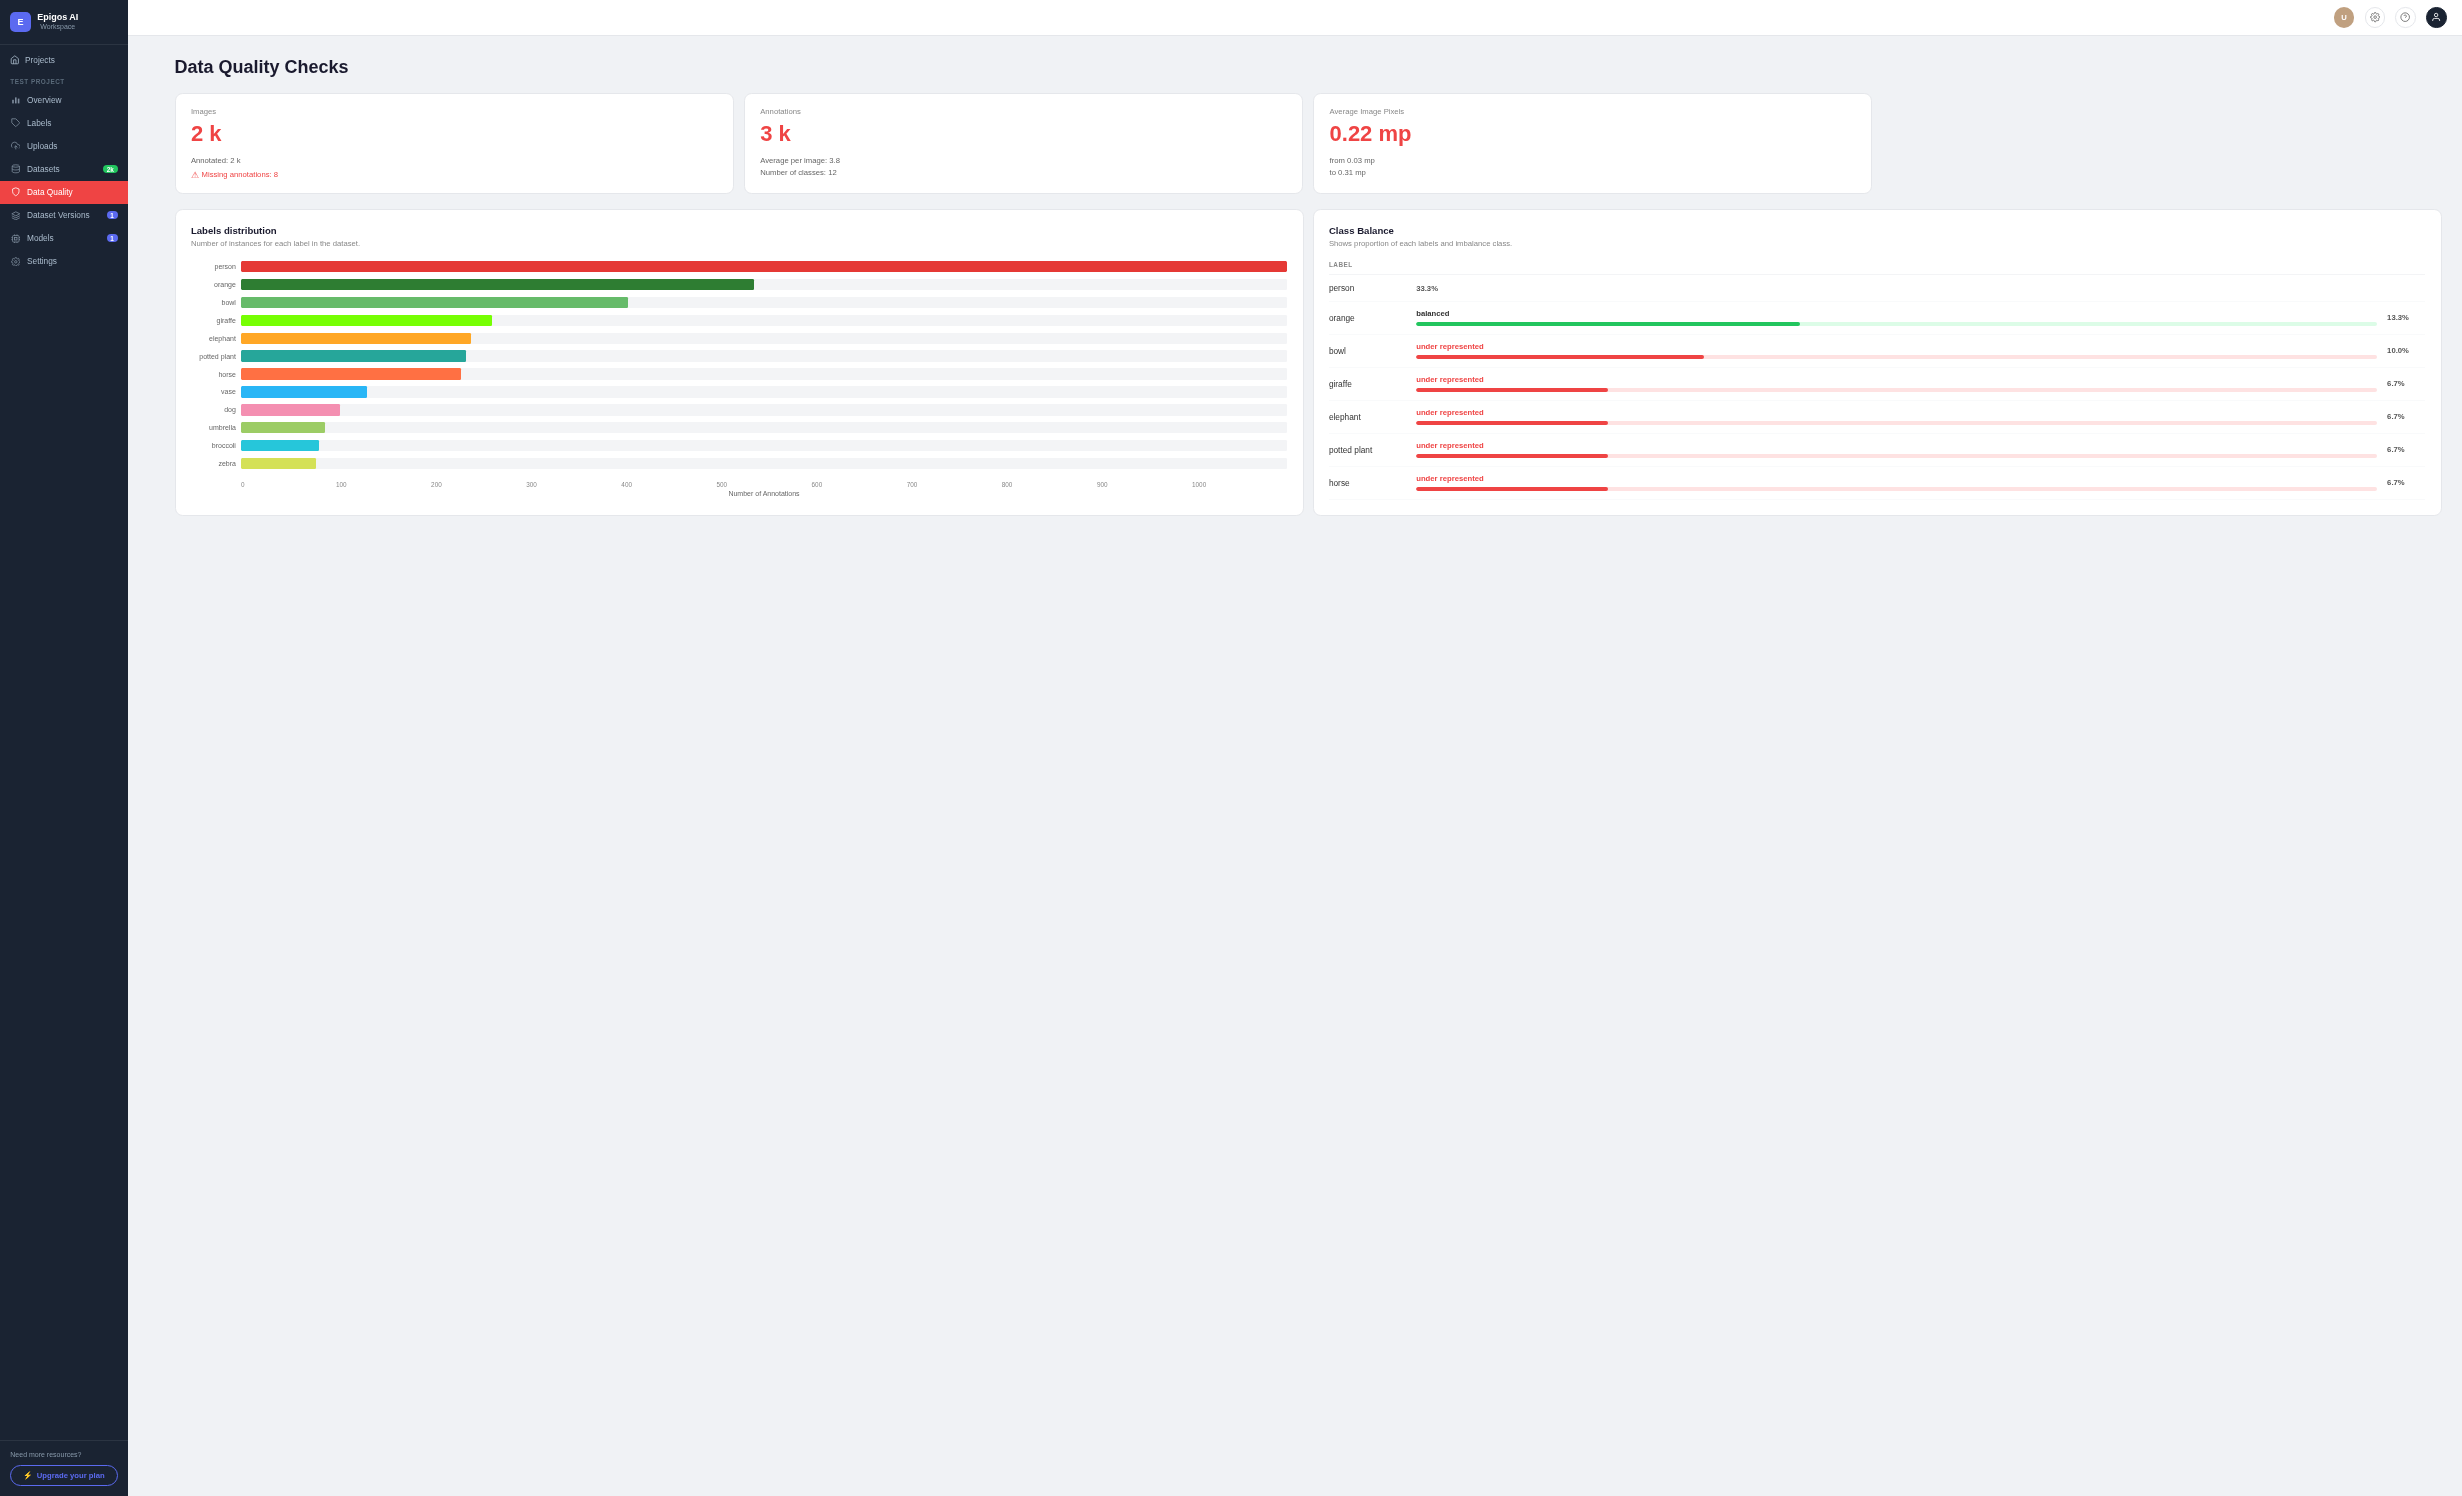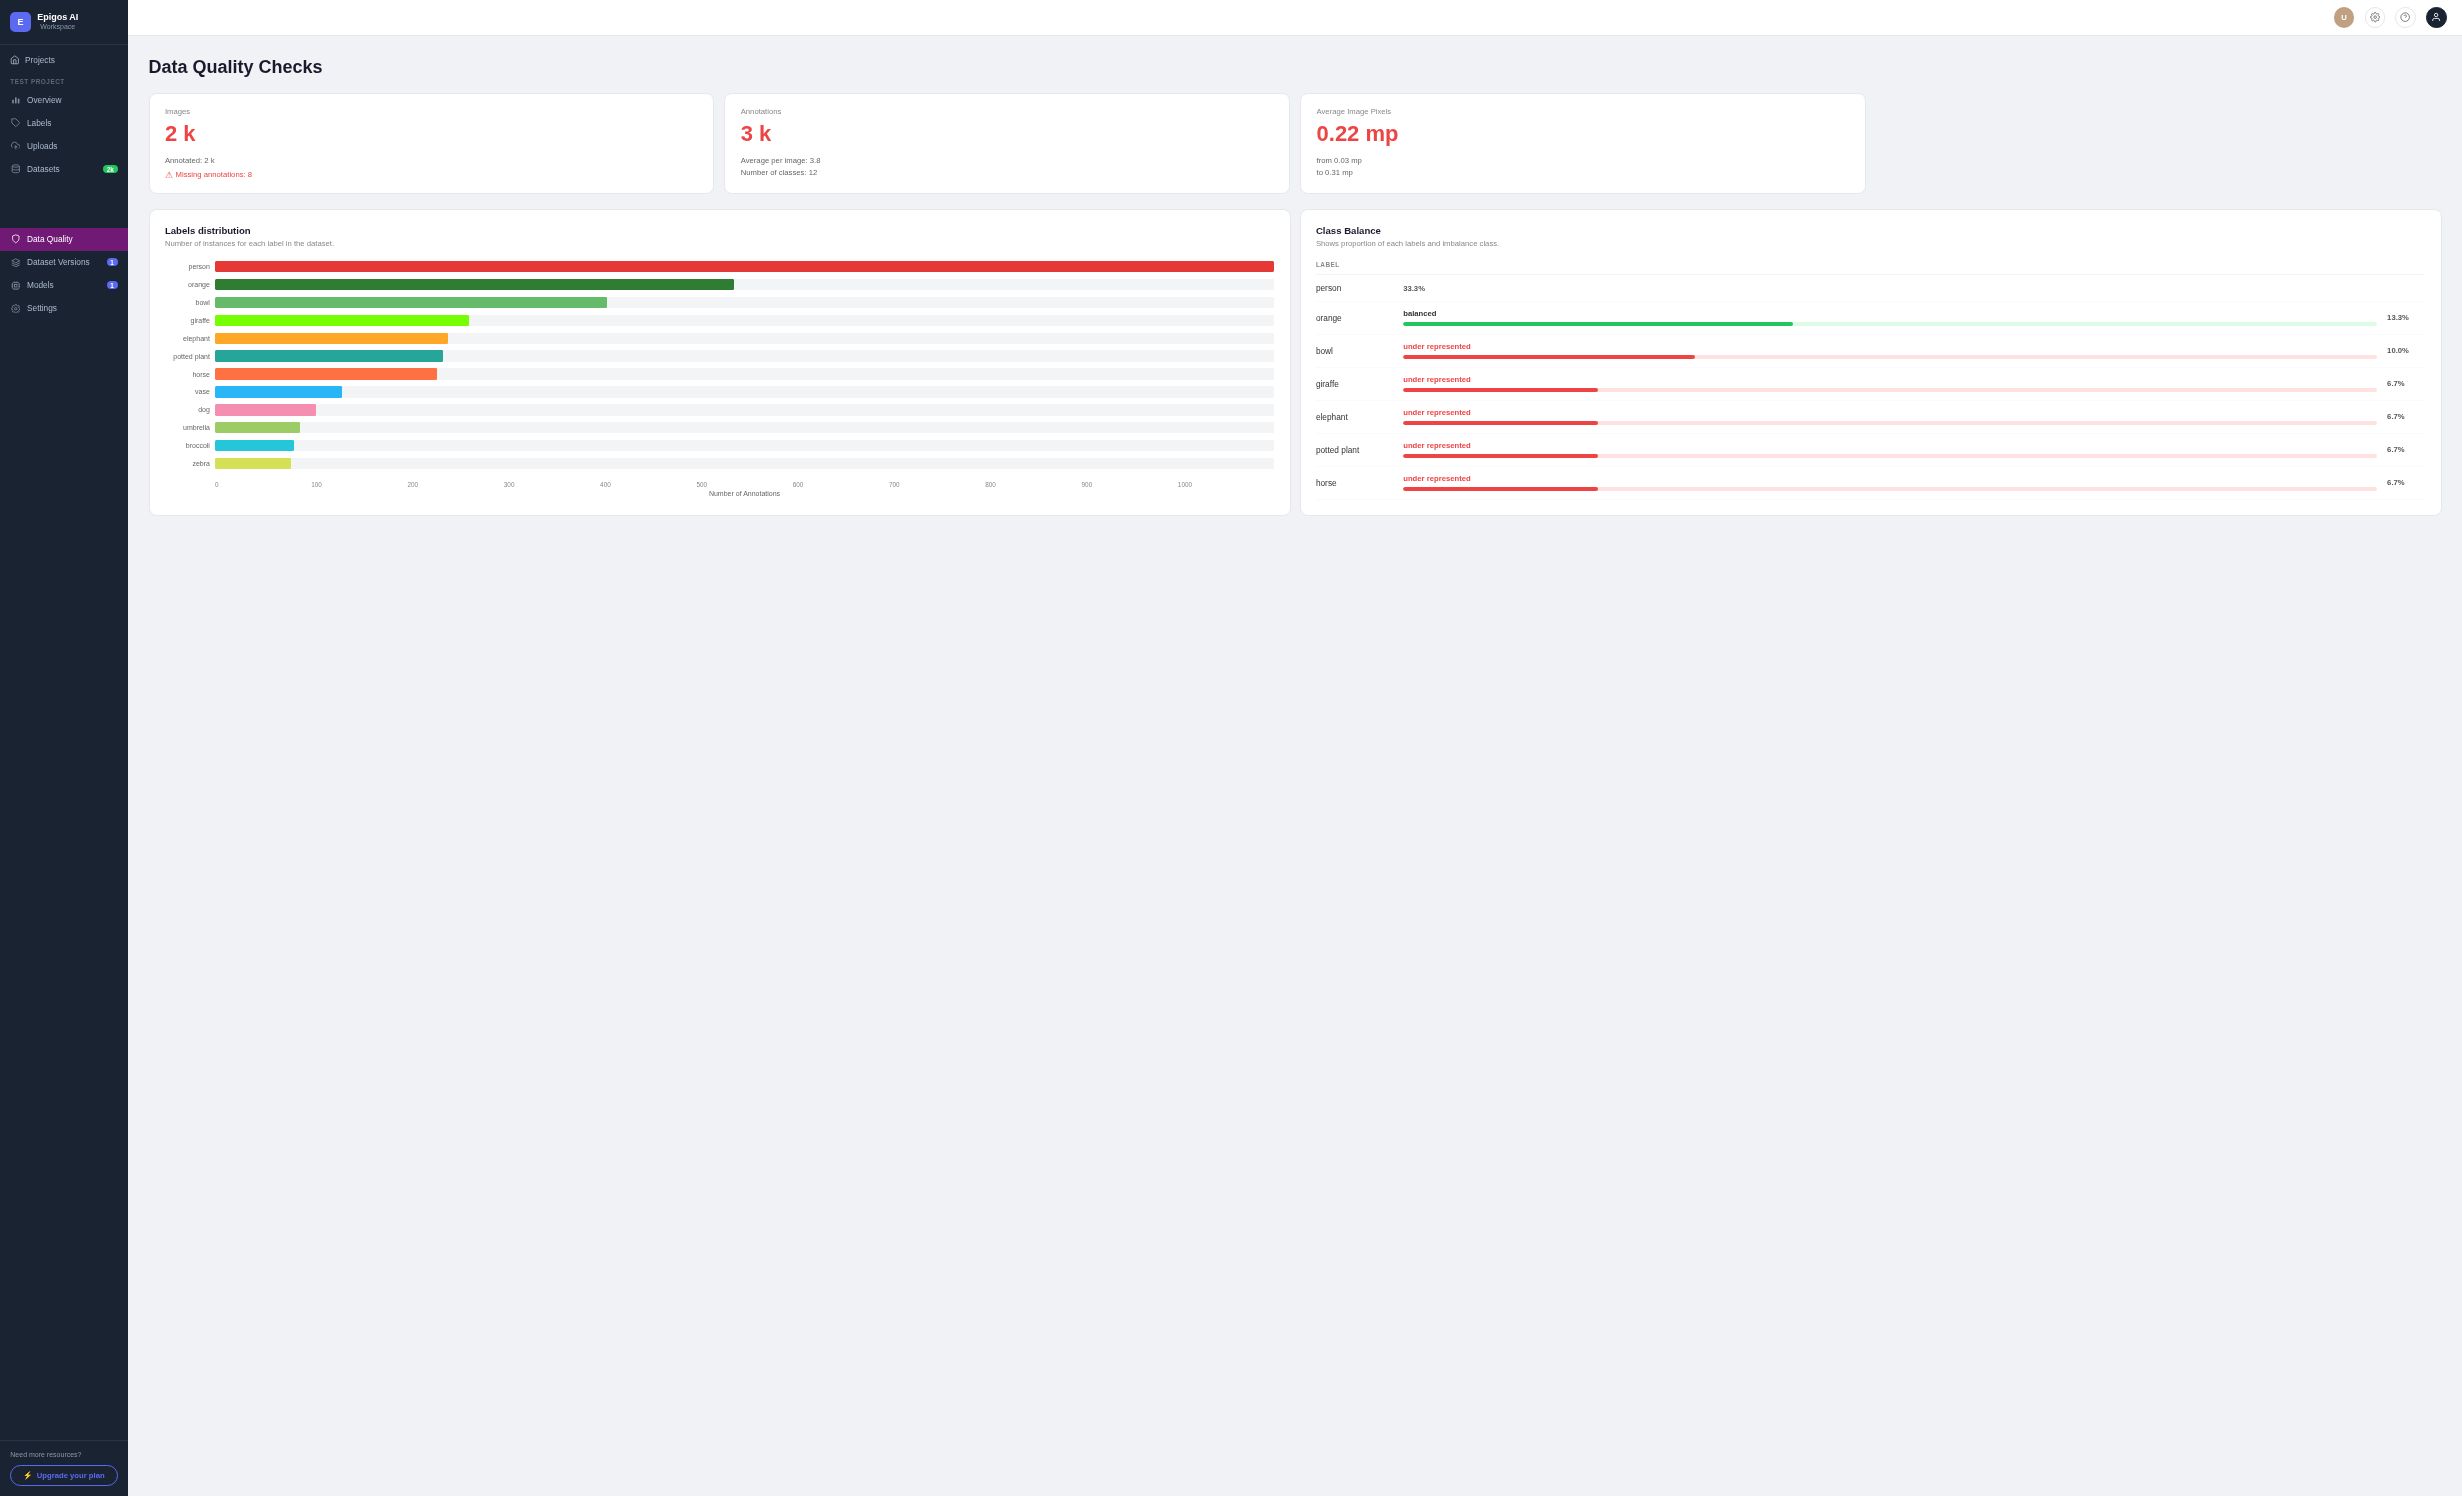--- a/index.html
+++ b/index.html
@@ -62,21 +62,21 @@
       display: flex;
       align-items: center;
       gap: 6.4px;
       padding: 6.4px 10.3px;
       color: #aabbcc;
       font-size: 8.3px;
       cursor: pointer;
       border-radius: 0;
       position: relative;
     }
-    .sidebar-item.active { background: #701a75; color: #fff; margin-top: 47px; }
+    .sidebar-item.active { background: #ef4444; color: #fff; }
 
     .sidebar-badge {
       margin-left: auto;
       background: #5b6af0;
       color: #fff;
       border-radius: 6.4px;
       font-size: 6.4px;
       padding: 0.6px 3.8px;
       font-weight: 600;
     }
@@ -163,20 +163,21 @@
       color: #666;
       font-size: 10.3px;
     }
     .header-icon-btn.accent { background: #1a2332; border-color: #1a2332; color: #fff; }
 
     
     .content {
       flex: 1;
       overflow-y: auto;
       padding: 20.5px;
+      margin-left: 26px;
     }
 
     .page-title {
       font-size: 18px;
       font-weight: 700;
       color: #1a1a2e;
       margin-bottom: 15.4px;
     }
 
     

